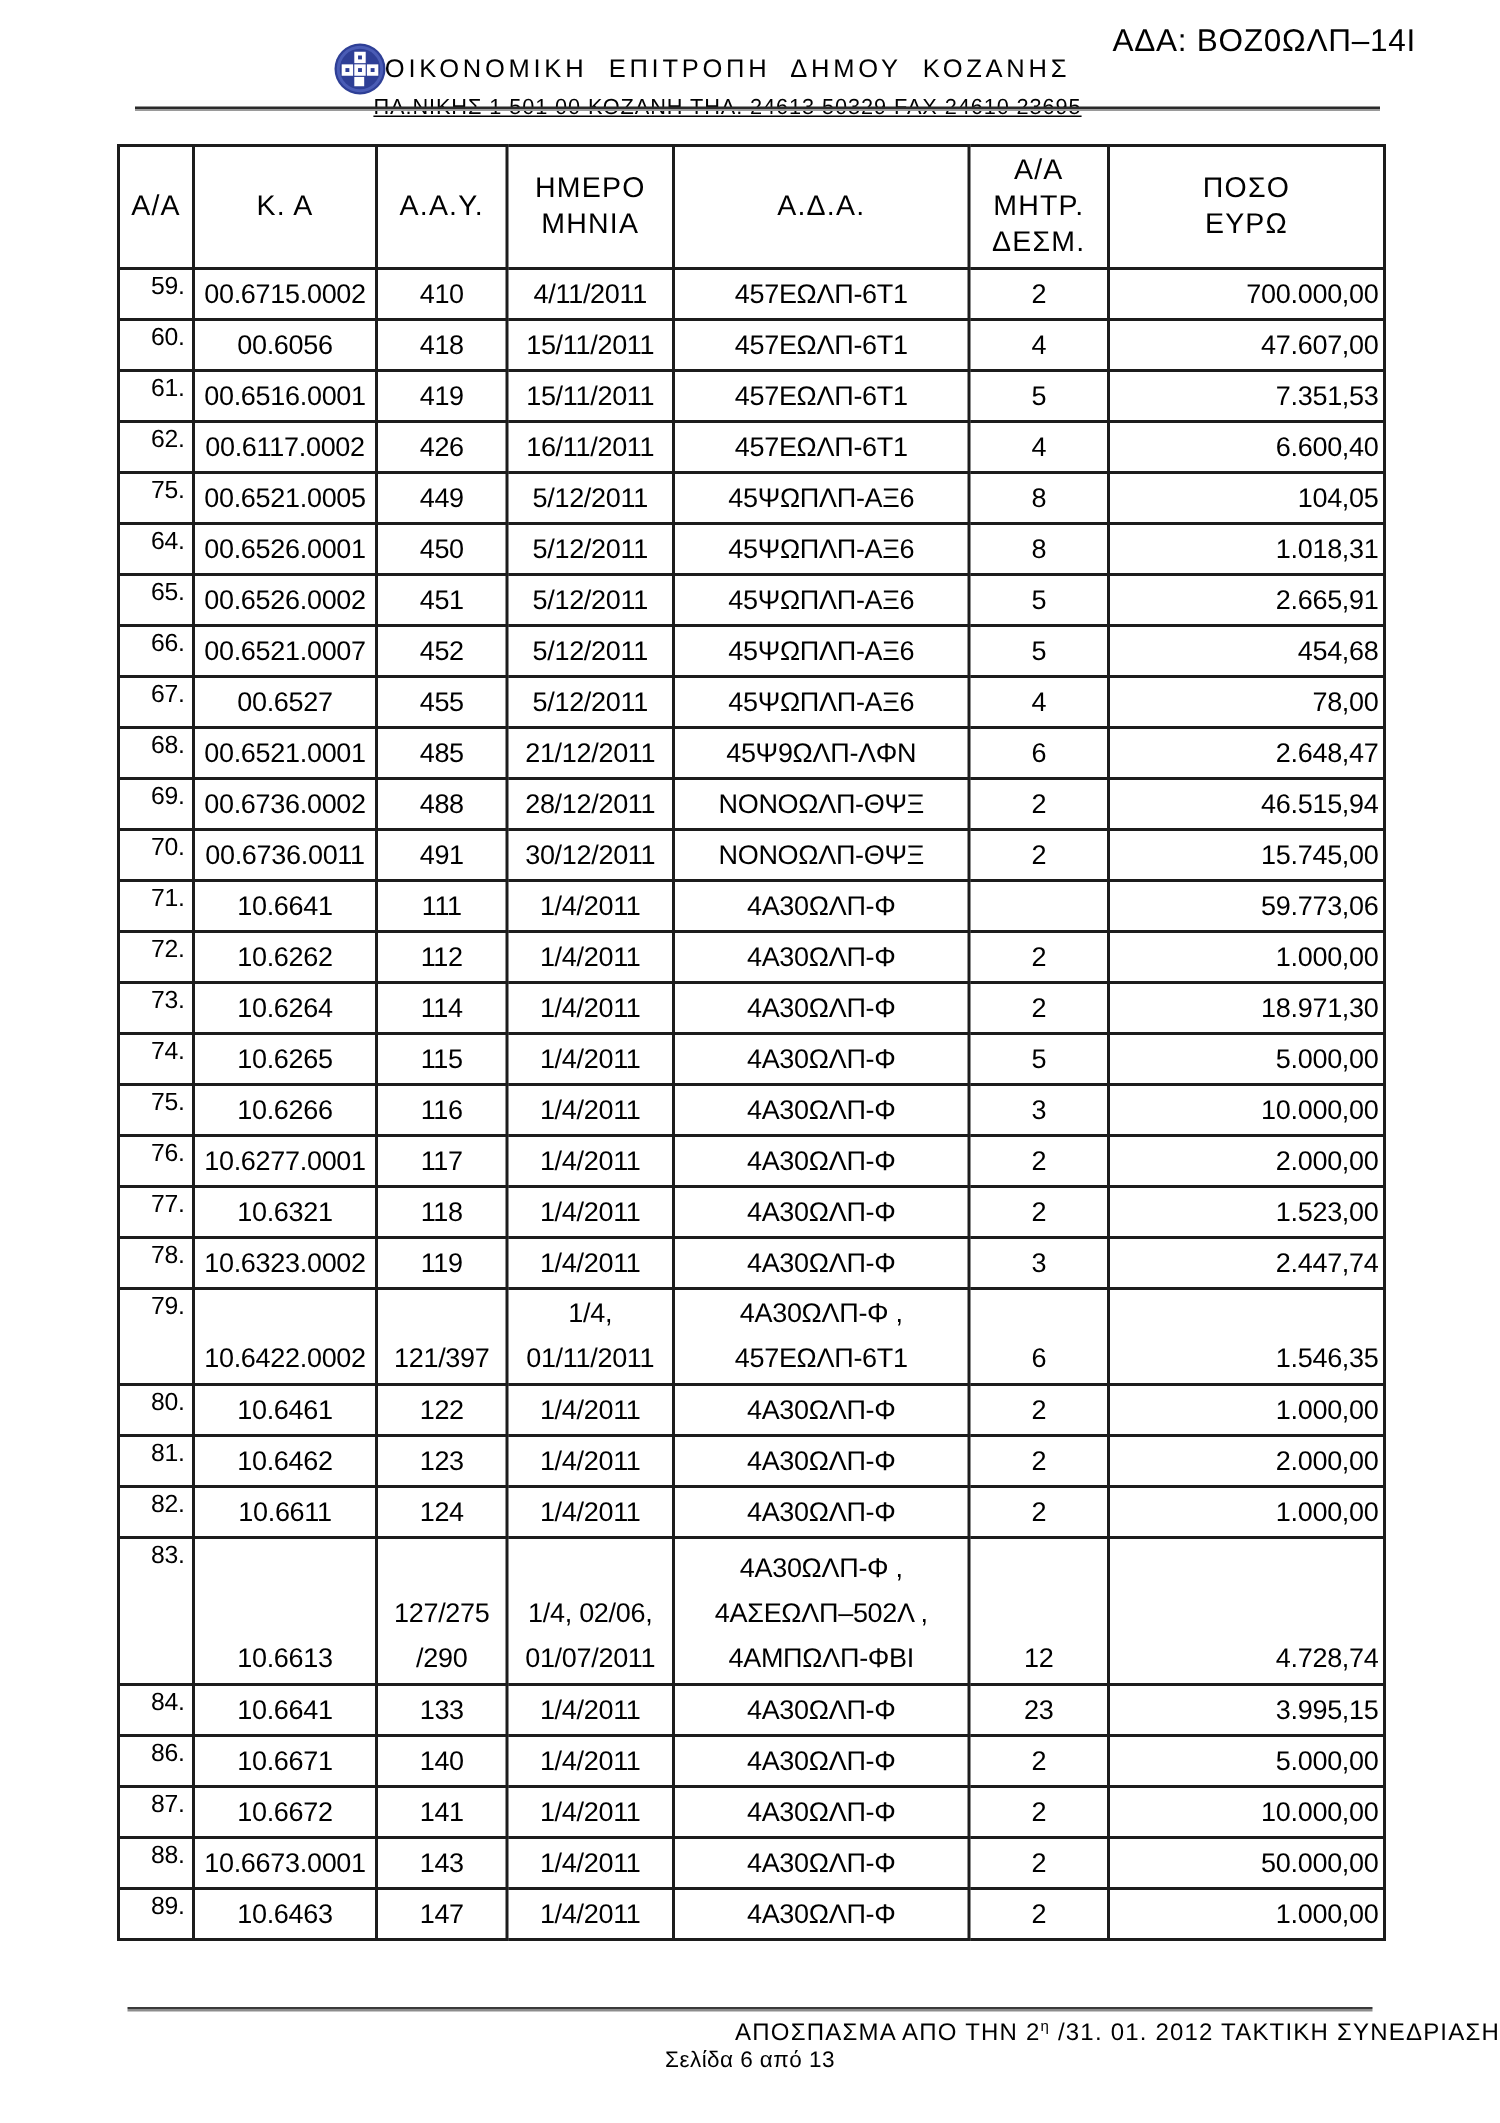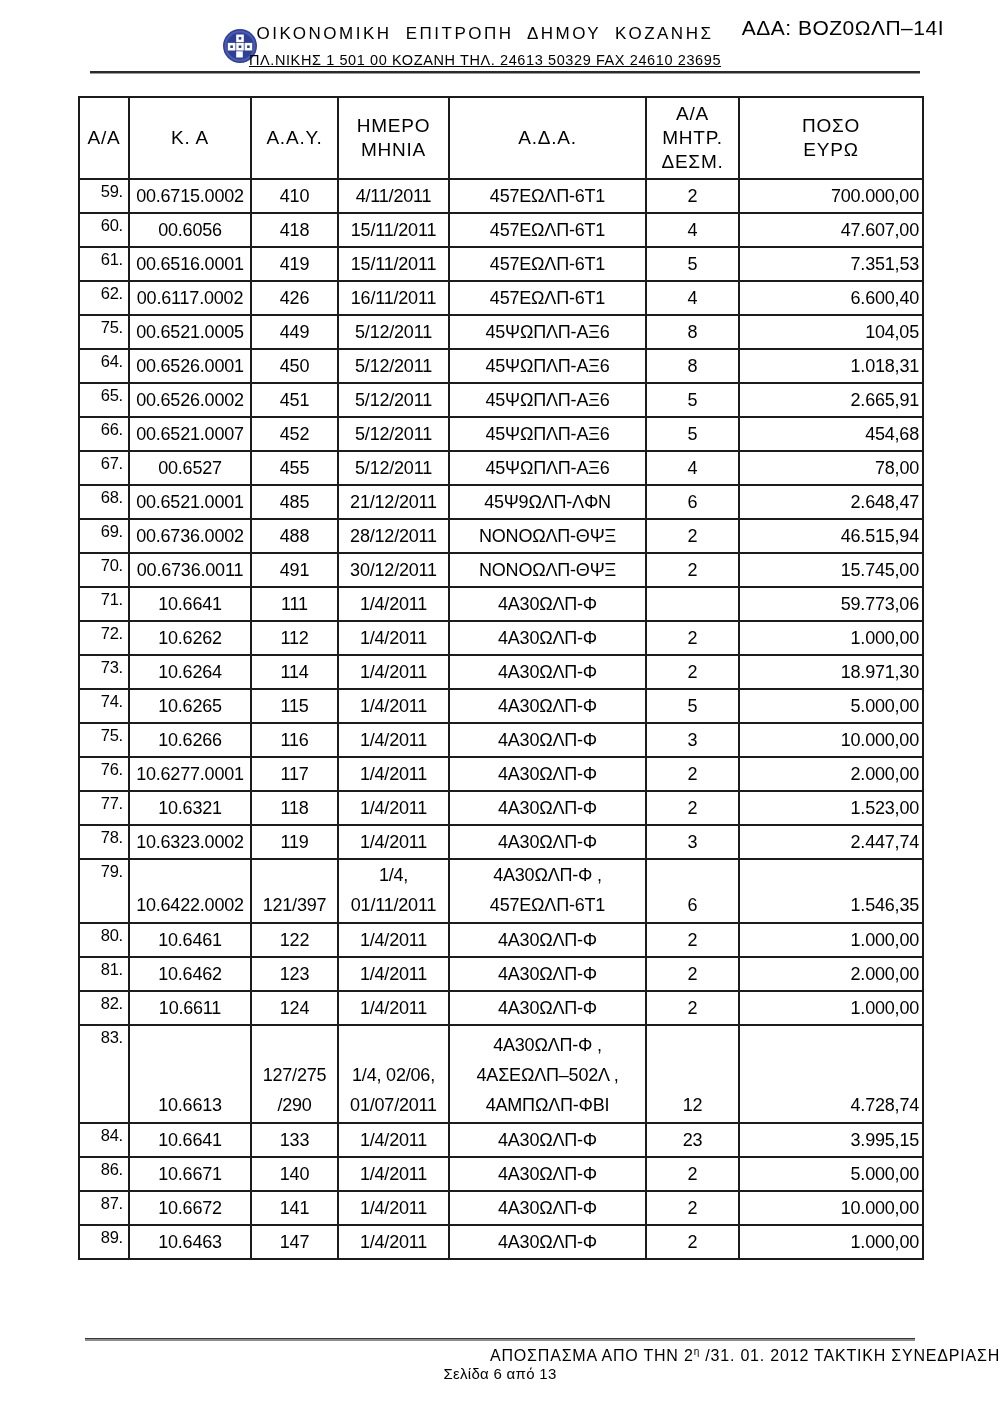--- a/index.html
+++ b/index.html
@@ -15,21 +15,21 @@
   }
   
   .header { position: relative; height: 96px; }
   .logo {
     position: absolute;
     left: 222px; top: 28px;
     width: 36px; height: 36px;
   }
   .org-block {
     position: absolute;
-    left: 180px; top: 24px;
+    left: 180px; top: 36px;
     width: 610px;
     text-align: center;
   }
   .org-title {
     font-size: 17px;
     letter-spacing: 2.5px;
     word-spacing: 7px;
     white-space: nowrap;
   }
   .org-address {
@@ -418,20 +418,29 @@
         <tr>
           <td class="col-aa">87.</td>
           <td class="col-ka">10.6672</td>
           <td class="col-aay">141</td>
           <td class="col-date">1/4/2011</td>
           <td class="col-ada">4Α30ΩΛΠ-Φ</td>
           <td class="col-mitr">2</td>
           <td class="col-amount">10.000,00</td>
         </tr>
         <tr>
+          <td class="col-aa">88.</td>
+          <td class="col-ka">10.6673.0001</td>
+          <td class="col-aay">143</td>
+          <td class="col-date">1/4/2011</td>
+          <td class="col-ada">4Α30ΩΛΠ-Φ</td>
+          <td class="col-mitr">2</td>
+          <td class="col-amount">50.000,00</td>
+        </tr>
+        <tr>
           <td class="col-aa">89.</td>
           <td class="col-ka">10.6463</td>
           <td class="col-aay">147</td>
           <td class="col-date">1/4/2011</td>
           <td class="col-ada">4Α30ΩΛΠ-Φ</td>
           <td class="col-mitr">2</td>
           <td class="col-amount">1.000,00</td>
         </tr>
       </tbody>
   </table>

